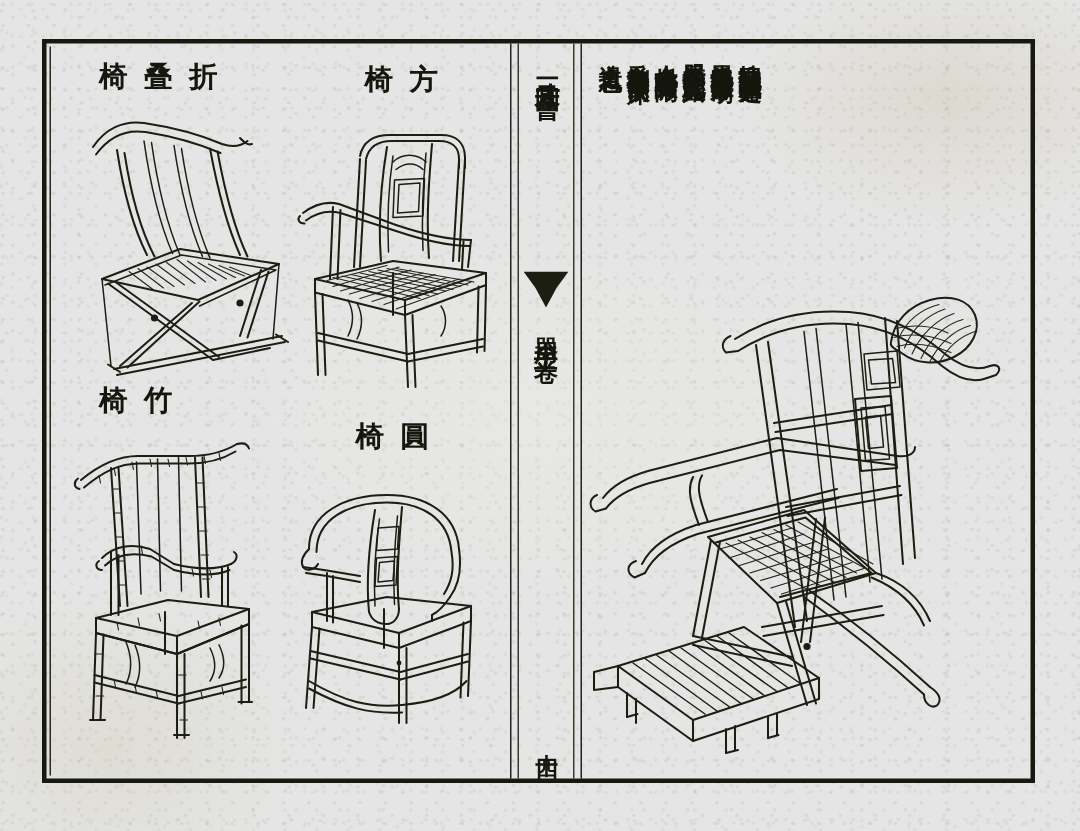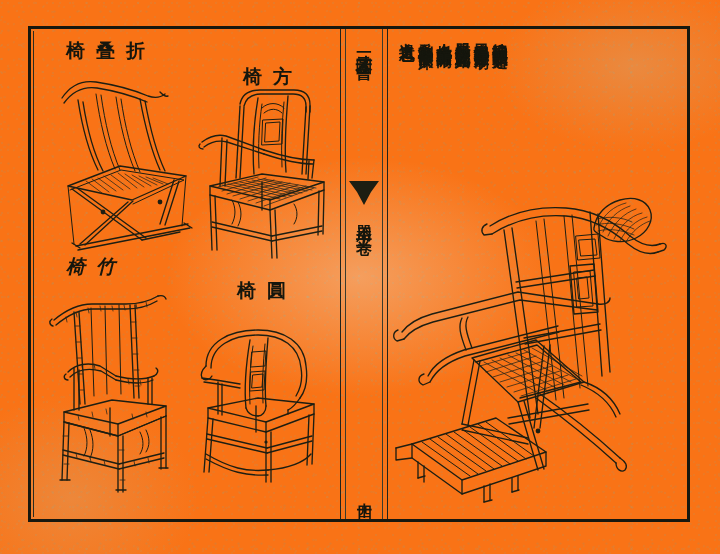--- a/index.html
+++ b/index.html
@@ -5,21 +5,21 @@
 <style>
   html,body{margin:0;padding:0;background:#ffffff;}
   body{
     width:720px;height:554px;overflow:hidden;position:relative;
     font-family:"DejaVu Serif","Liberation Serif",serif;
   }
 
   
   #page{
     position:absolute;inset:0;
-    background:#f97316;
+    background:#e5e5e5;
     padding-left:20px;
   }
   #page .grain{
     position:absolute;inset:0;
     background-image:
       radial-gradient(circle at 12% 22%, rgba(150,160,130,.20) 0 1px, transparent 1.4px),
       radial-gradient(circle at 37% 61%, rgba(140,150,120,.18) 0 1px, transparent 1.4px),
       radial-gradient(circle at 63% 13%, rgba(155,165,135,.16) 0 1px, transparent 1.4px),
       radial-gradient(circle at 81% 74%, rgba(145,155,125,.18) 0 1px, transparent 1.4px),
       radial-gradient(circle at 24% 88%, rgba(150,158,128,.16) 0 1px, transparent 1.4px),
@@ -91,22 +91,22 @@
     color:#15160d;white-space:nowrap;width:18.6px;
     font-weight:600;
   }
 
   
   .cap{
     position:absolute;font-size:19px;font-weight:700;color:#15160d;
     letter-spacing:11px;white-space:nowrap;
   }
   #cap-folding{left:66px;top:38px;}
-  #cap-square {left:243px;top:40px;margin-top:24px;}
-  #cap-bamboo {left:66px;top:254px;font-style:italic;}
+  #cap-square {left:243px;top:40px;}
+  #cap-bamboo {left:66px;top:254px;}
   #cap-round  {left:237px;top:278px;text-align:right;}
 
   
   .fig{position:absolute;}
   .fig svg{display:block;overflow:visible;}
   .ln{fill:none;stroke:#1d1e12;stroke-width:1.35;stroke-linecap:round;stroke-linejoin:round;}
   .ln-t{fill:none;stroke:#1d1e12;stroke-width:1.0;stroke-linecap:round;stroke-linejoin:round;}
   .ln-h{fill:none;stroke:#23241a;stroke-width:.75;stroke-linecap:round;}
   .fill-d{fill:#1d1e12;}
 

